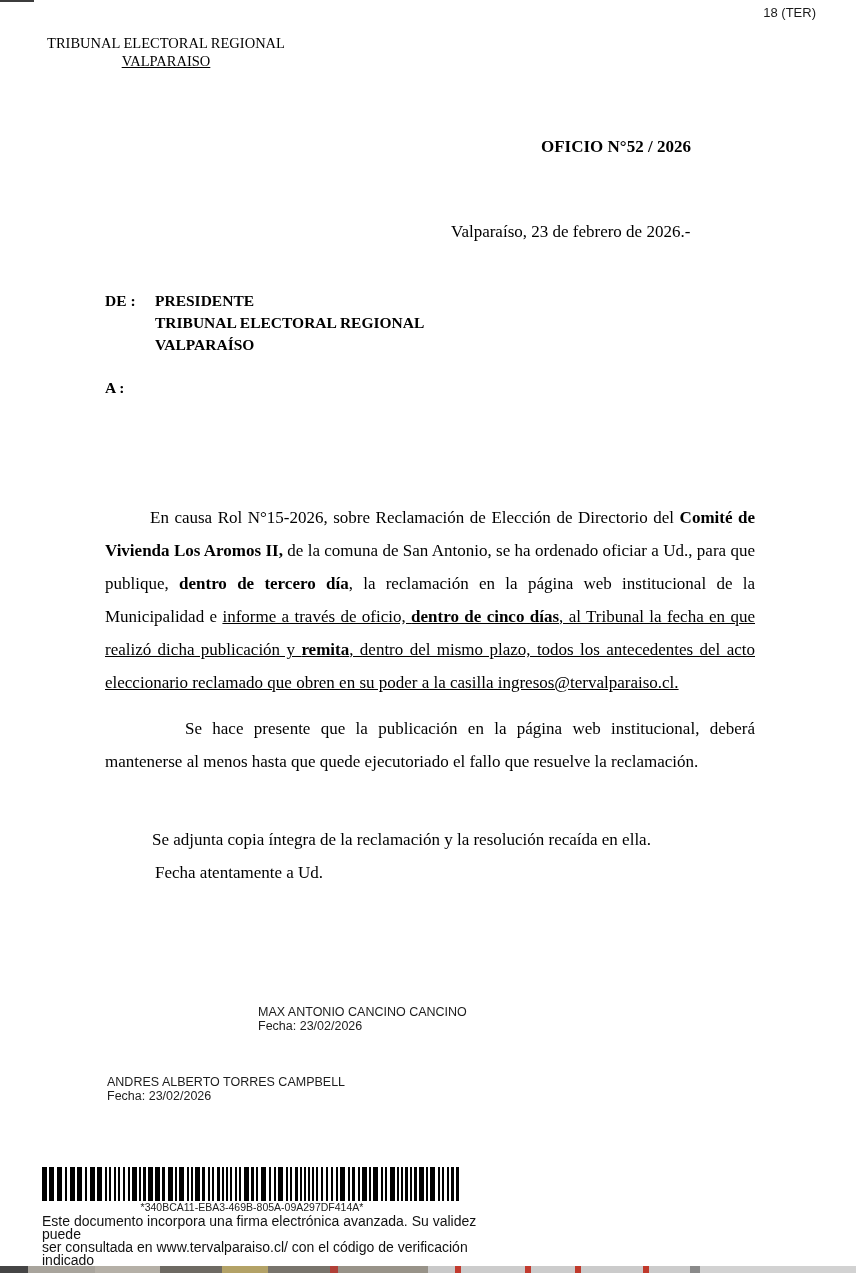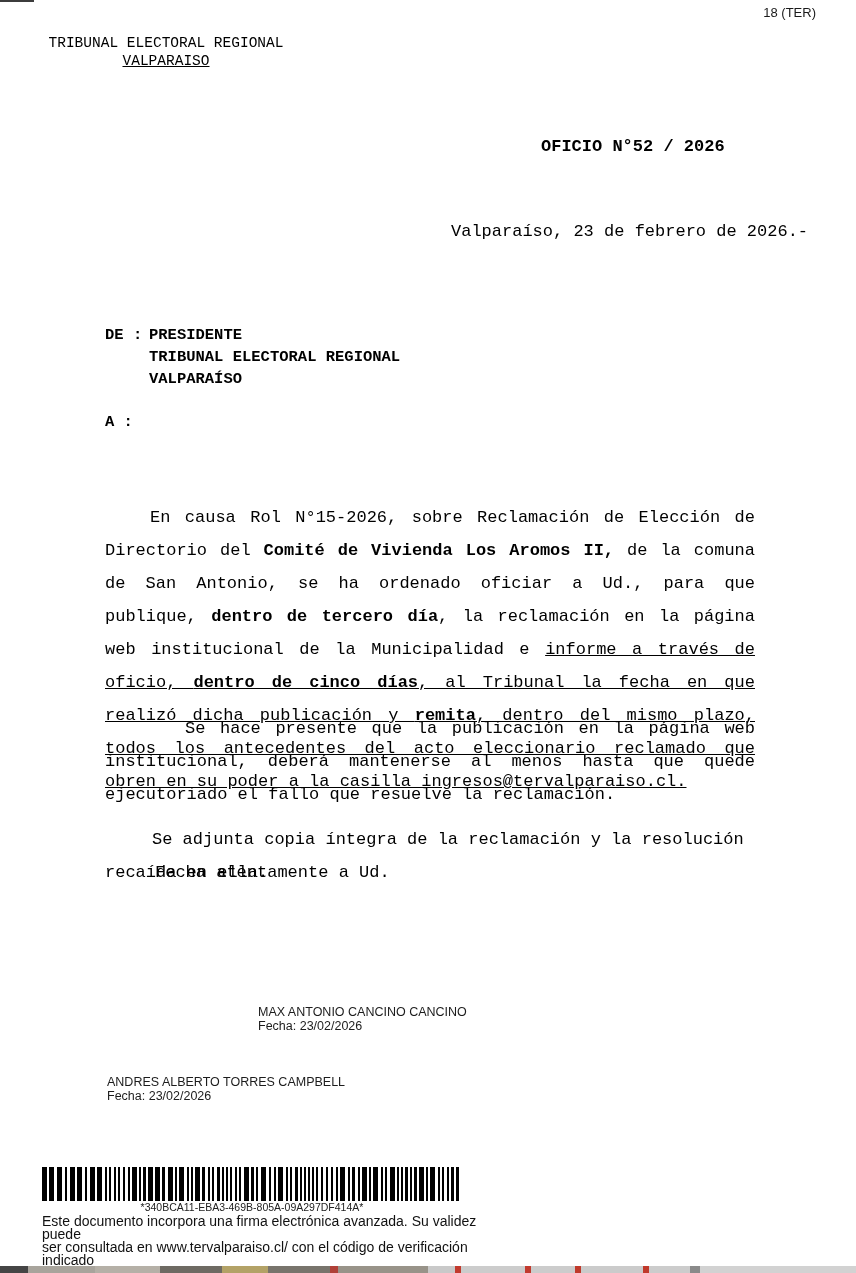--- a/index.html
+++ b/index.html
@@ -1,34 +1,34 @@
 <!DOCTYPE html>
 <html><head>
 <meta charset="utf-8">
 <style>
   html,body{margin:0;padding:0;}
   body{
     width:856px;height:1273px;position:relative;background:#ffffff;
     font-family:"Liberation Serif",serif;color:#000;overflow:hidden;
   }
-  .abs{position:absolute;font-family:Liberation Mono, monospace;}
+  .abs{position:absolute;}
   
   .corner-label{top:5px;right:40px;font-family:"Liberation Sans",sans-serif;font-size:13px;color:#1a1a1a;}
   
   .scan-artifact{top:0;left:0;width:34px;height:2px;background:#3c3c3c;}
   
   .letterhead{top:34px;left:42px;width:248px;font-size:14.5px;line-height:18px;text-align:center;}
   .letterhead .lh2{text-decoration:underline;}
   
   .oficio-number{top:137px;left:541px;font-size:17px;font-weight:bold;}
   
   .date-line{top:222px;left:451px;font-size:17px;}
   
   .addr-block{left:105px;font-size:15.5px;font-weight:bold;line-height:22px;}
-  .addr-block{display:grid;grid-template-columns:40px auto;column-gap:4px;margin-top:34px;}
+  .addr-block{display:grid;grid-template-columns:40px auto;column-gap:10px;}
   .addr-label{grid-column:1;}
   .addr-lines{grid-column:2;}
   .de-block{top:290px;}
   .a-block{top:377px;}
   
   .body-par{left:105px;width:650px;font-size:17px;line-height:33px;text-align:justify;}
   .p1{top:501px;text-indent:45px;}
   .p2{top:712px;text-indent:80px;}
   .p3{top:823px;text-indent:47px;text-align:left;}
   .p4{top:856px;text-indent:50px;text-align:left;}

